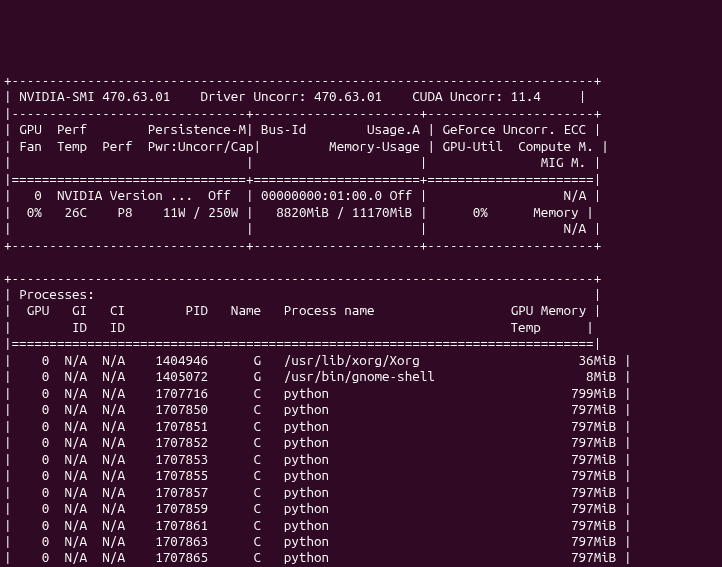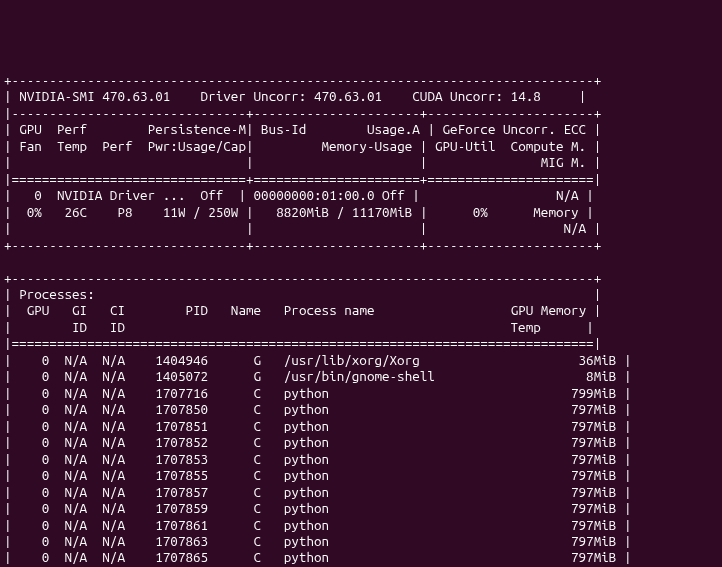--- a/index.html
+++ b/index.html
@@ -16,27 +16,27 @@
     .terminal {
       padding: 6px 4px;
     }
   </style>
 </head>
 <body>
 
 
 
 <div class="terminal"><span>+-----------------------------------------------------------------------------+</span>
-| <span>NVIDIA-SMI</span> <span>470.63.01</span>    <span>Driver Uncorr:</span> <span>470.63.01</span>    <span>CUDA Uncorr:</span> <span>14.8</span>     |
+| <span>NVIDIA-SMI</span> <span>470.63.01</span>    <span>Driver Uncorr:</span> <span>470.63.01</span>    <span>CUDA Uncorr:</span> <span>11.4</span>     |
 <span>|-------------------------------+----------------------+----------------------+</span>
 | <span>GPU  Perf</span>        <span>Persistence-M</span>| <span>Bus-Id</span>        <span>Usage.A</span> | <span>GeForce Uncorr. ECC</span> |
-| <span>Fan  Temp  Perf</span>  <span>Pwr:Usage/Cap</span>|         <span>Memory-Usage</span> | <span>GPU-Util  Compute M.</span> |
+| <span>Fan  Temp  Perf</span>  <span>Pwr:Uncorr/Cap</span>|         <span>Memory-Usage</span> | <span>GPU-Util  Compute M.</span> |
 |                               |                      |               <span>MIG M.</span> |
 <span>|===============================+======================+======================|</span>
-|   <span>0</span>  <span>NVIDIA Driver ...</span>  <span>Off</span>  | <span>00000000:01:00.0</span> <span>Off</span> |                  <span>N/A</span> |
+|   <span>0</span>  <span>NVIDIA Version ...</span>  <span>Off</span>  | <span>00000000:01:00.0</span> <span>Off</span> |                  <span>N/A</span> |
 |  <span>0%</span>   <span>26C</span>    <span>P8</span>    <span>11W / 250W</span> |   <span>8820MiB / 11170MiB</span> |      <span>0%</span>      <span>Memory</span> |
 |                               |                      |                  <span>N/A</span> |
 <span>+-------------------------------+----------------------+----------------------+</span>
                                                                                
 <span>+-----------------------------------------------------------------------------+</span>
 | <span>Processes:</span>                                                                  |
 |  <span>GPU</span>   <span>GI</span>   <span>CI</span>        <span>PID</span>   <span>Name</span>   <span>Process name</span>                  <span>GPU Memory</span> |
 |        <span>ID</span>   <span>ID</span>                                                   <span>Temp</span>      |
 <span>|=============================================================================|</span>
 <span id="proc-rows">|    0  N/A  N/A    1404946      G   /usr/lib/xorg/Xorg                     36MiB |

